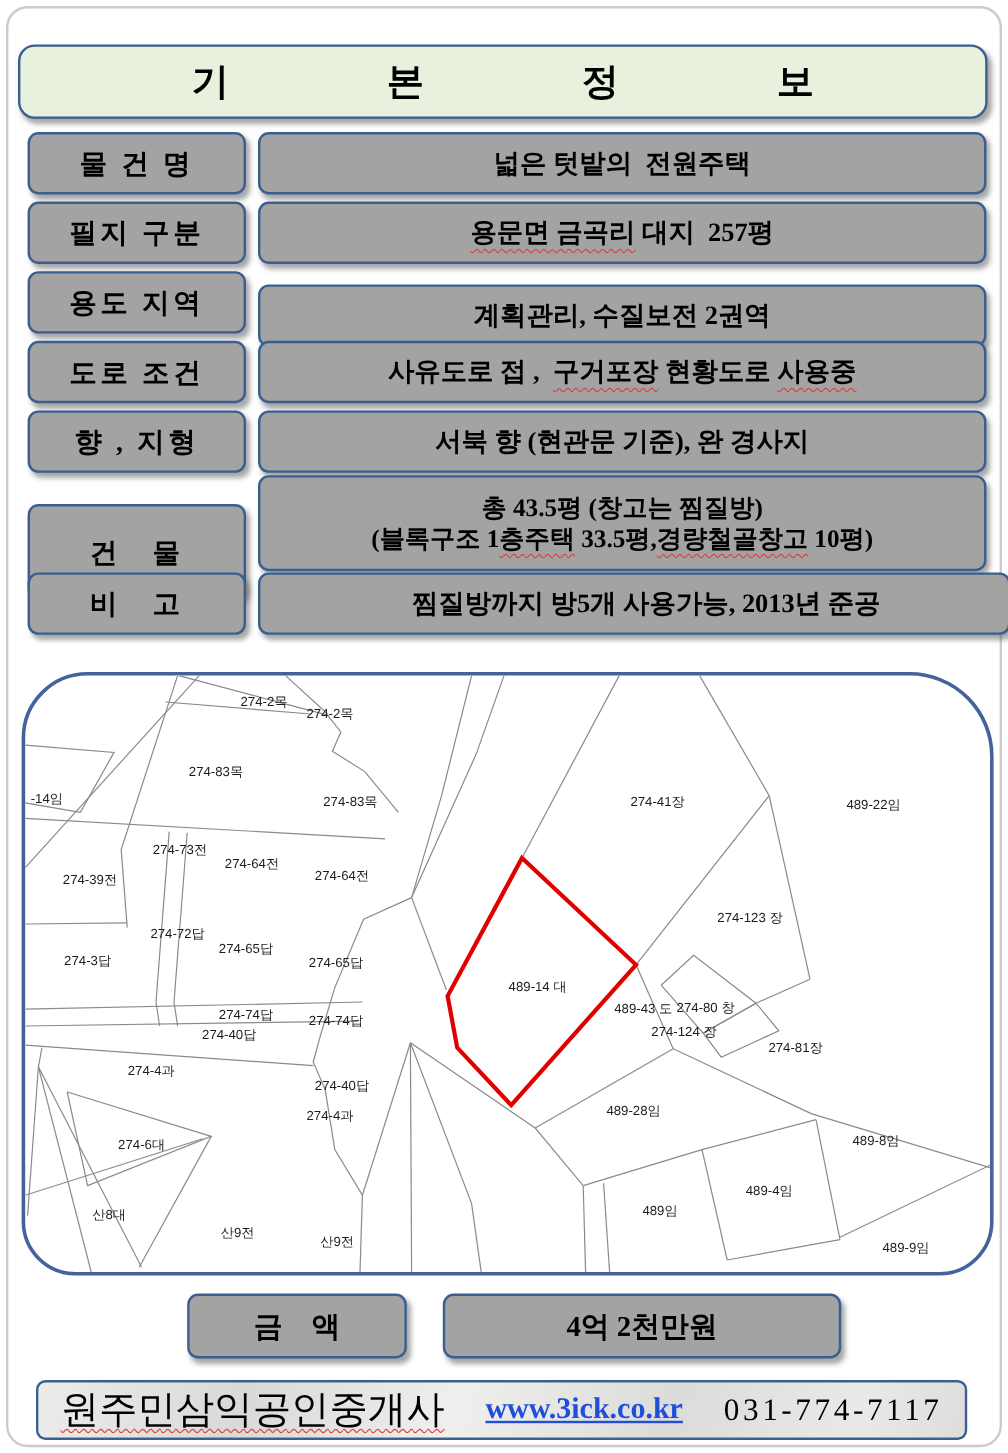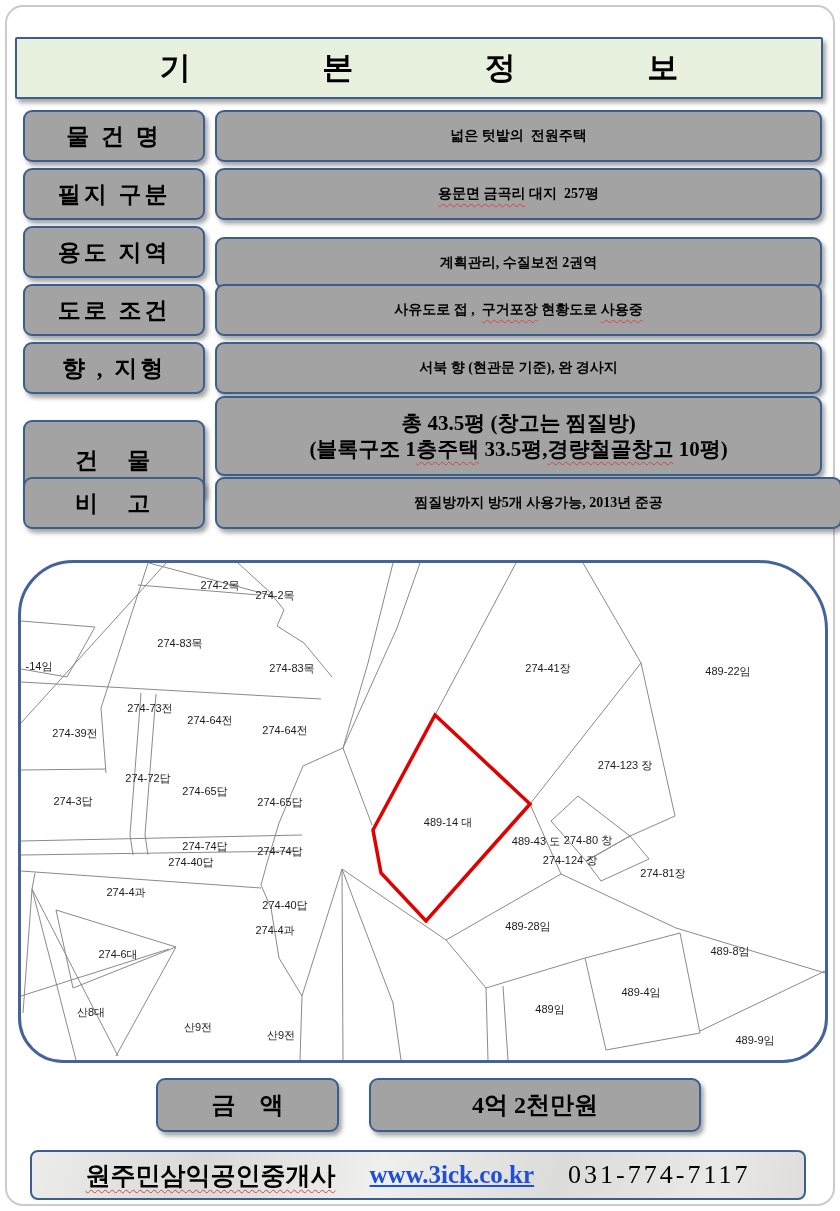--- a/index.html
+++ b/index.html
@@ -3,42 +3,42 @@
 <meta charset="utf-8">
 <style>
   html,body{margin:0;padding:0;background:#ffffff;}
   .page{position:relative;width:840px;height:1211px;background:#fff;overflow:hidden;
         font-family:"Liberation Serif",serif;}
   .page-border{position:absolute;left:5px;top:5px;right:5px;bottom:5px;
         border:2px solid #cbcbcb;border-radius:18px;pointer-events:none;}
   .box{position:absolute;border:2px solid #3a5f8f;border-radius:9px;
         background:#a3a3a3;box-shadow:3px 4px 4px rgba(80,80,80,.5);
         display:flex;align-items:center;justify-content:center;}
-  .header-box{left:15px;top:37px;width:804px;height:58px;background:#e8f1dd;border-radius:2px;}
+  .header-box{left:15px;top:37px;width:804px;height:58px;background:#e8f1dd;border-radius:14px;}
   .header-title{font-size:31px;font-weight:bold;color:#000;word-spacing:58px;white-space:pre;}
   .label-box{left:23px;width:178px;}
   .value-box{left:215px;width:603px;}
   .row-label{font-size:23px;font-weight:bold;letter-spacing:3px;white-space:pre;}
-  .row-value{font-size:14px;font-weight:bold;text-align:center;line-height:1.25;white-space:pre;}
+  .row-value{font-size:22px;font-weight:bold;text-align:center;line-height:1.25;white-space:pre;}
   .row6 .row-value{font-size:21px;}
   .wavy{text-decoration:underline;text-decoration-style:wavy;
         text-decoration-color:#e04040;text-decoration-thickness:1px;text-underline-offset:5px;}
   .map-box{position:absolute;left:18px;top:560px;width:804px;height:497px;background:#fff;
         border:3px solid #44639b;border-radius:55px 70px 45px 45px;overflow:hidden;}
   .map-box svg{position:absolute;left:0;top:0;}
   .map-label{position:absolute;transform:translate(-50%,-50%);font-family:"Liberation Sans",sans-serif;
         font-size:11px;color:#1c1c1c;white-space:nowrap;}
   .price-label{left:156px;top:1078px;width:179px;height:50px;}
   .price-value{left:369px;top:1078px;width:328px;height:50px;}
   .price-text{font-size:24px;font-weight:bold;white-space:pre;}
   .footer-bar{position:absolute;left:30px;top:1150px;width:772px;height:46px;
         border:2px solid #3a5f8f;border-radius:8px;
         background:linear-gradient(105deg,#ececea 0%,#d9d9d7 22%,#efefed 45%,#dbdbd9 68%,#e9e9e7 88%,#dedddb 100%);
         display:flex;align-items:center;justify-content:center;gap:34px;}
-  .footer-agency{font-size:25px;font-weight:bold;color:#000;}
+  .footer-agency{font-size:32px;font-weight:normal;color:#000;}
   .footer-url{font-size:25px;font-weight:bold;color:#1f4fd8;text-decoration:underline;cursor:pointer;}
   .footer-phone{font-size:26px;color:#000;letter-spacing:3px;}
 </style>
 </head>
 <body>
 
 <div class="page">
   <div class="page-border"></div>
 
   <div class="box header-box">

